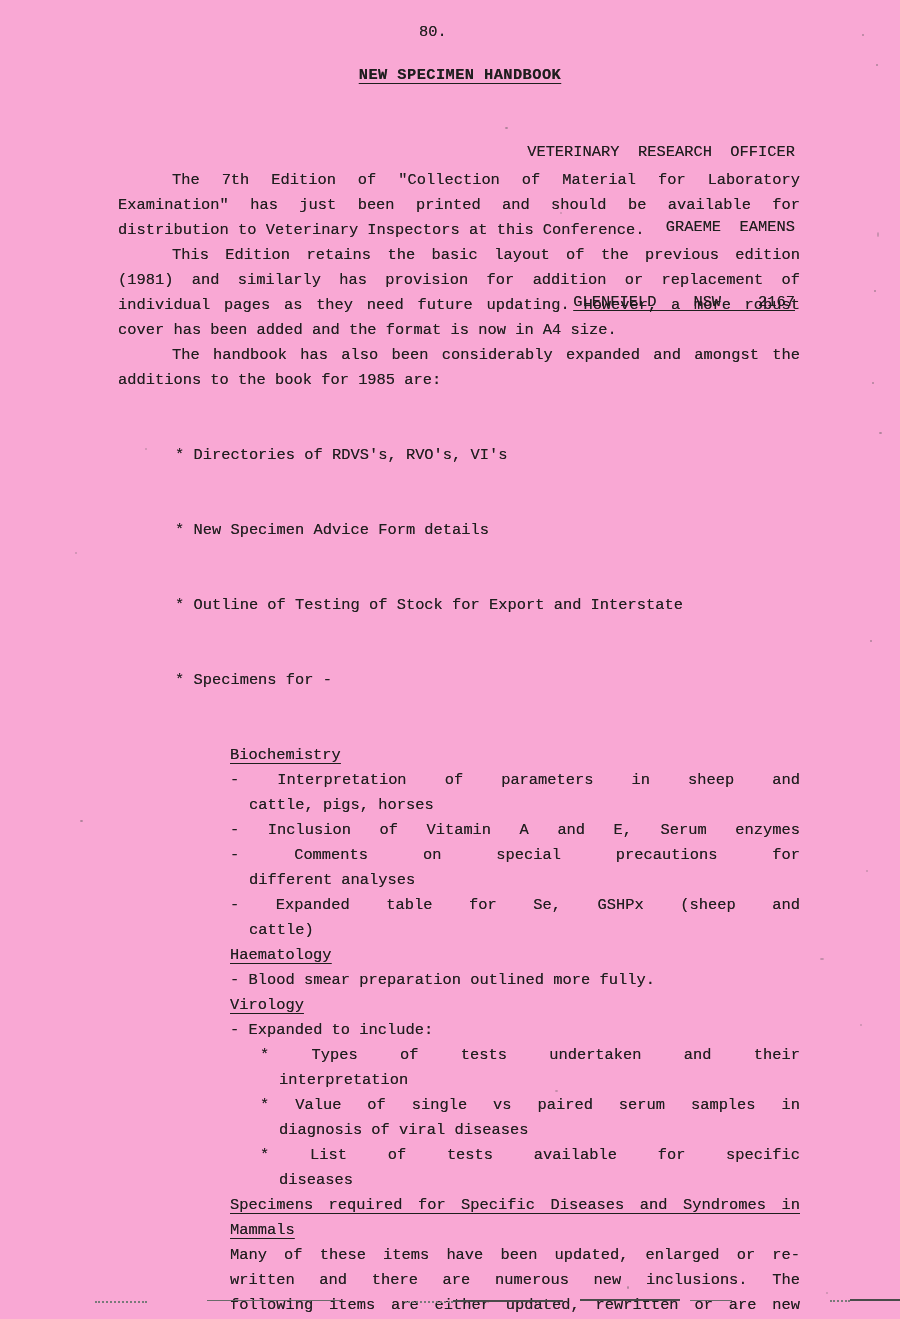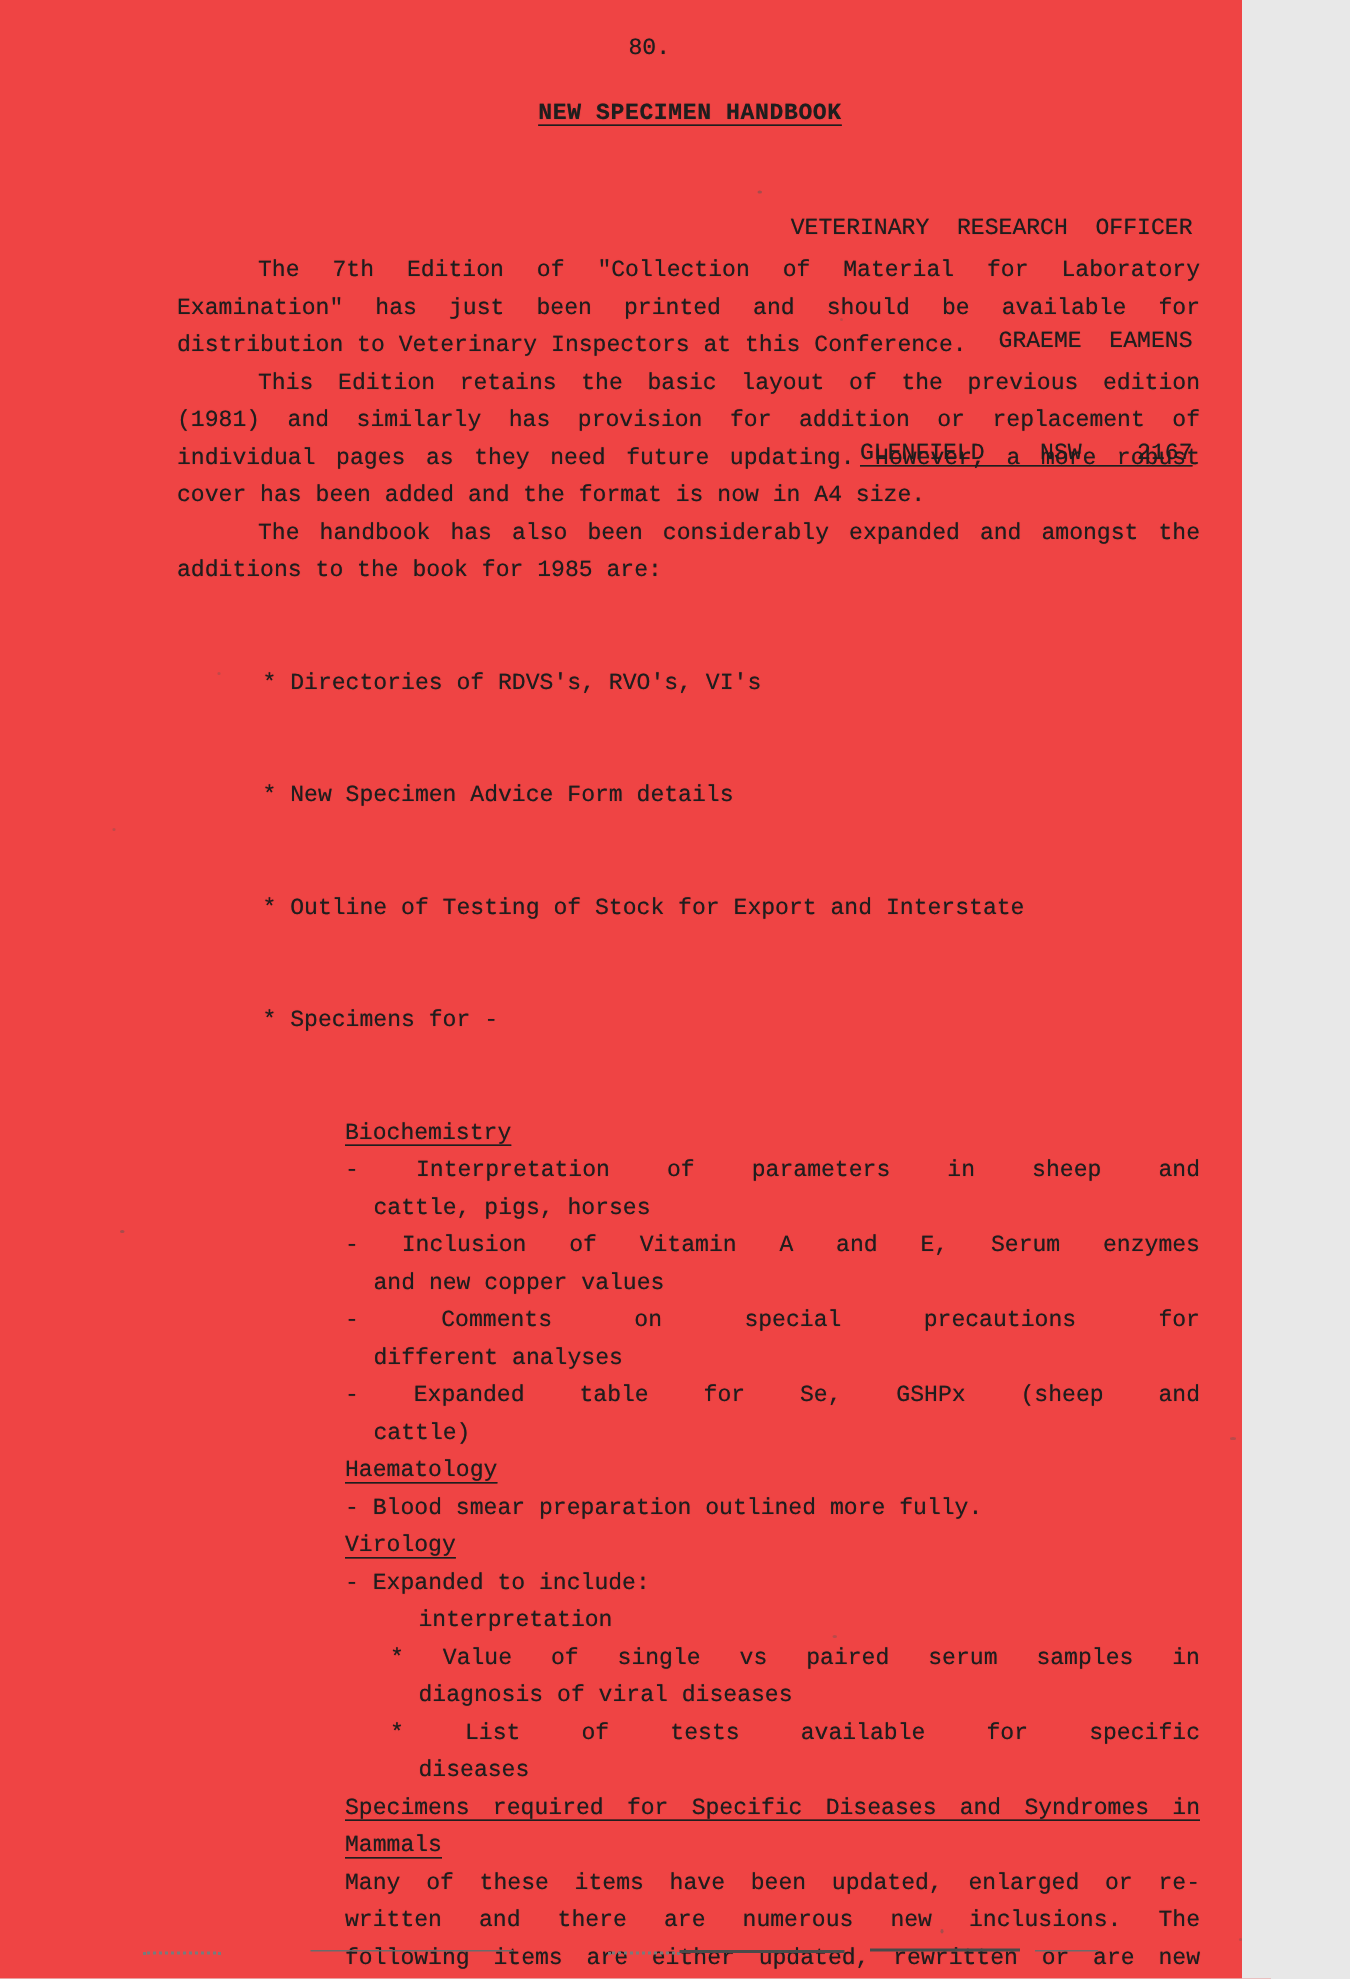--- a/index.html
+++ b/index.html
@@ -1,20 +1,20 @@
 <!DOCTYPE html>
 <html><head>
 <meta charset="utf-8">
 <style>
   * { margin:0; padding:0; box-sizing:border-box; }
   html,body { background:#e8e8e8; }
   .page {
     position:relative;
-    width:828px; height:1319px;
-    background:#ef4444;
+    width:900px; height:1319px;
+    background:#f9a8d4;
     overflow:hidden;
     font-family:"Liberation Mono","DejaVu Sans Mono",monospace;
     font-size:15.4px;
     line-height:25px;
     color:#1e1e1e;
     text-shadow:0 0 0.5px rgba(10,10,10,0.55);
   }
   .abs { position:absolute; }
   .u { text-decoration:underline; text-underline-offset:3.5px; text-decoration-thickness:1.4px; }
 
@@ -91,39 +91,39 @@
       <div>* Outline of Testing of Stock for Export and Interstate</div>
       <div>* Specimens for -</div>
     </div>
 
     <div class="row">
       <div class="lbl u">Biochemistry</div>
       <div class="cnt">
         <div class="ln"><span>-</span> <span>Interpretation of parameters in sheep and</span></div>
         <div class="ln left cont">cattle, pigs, horses</div>
         <div class="ln"><span>-</span> <span>Inclusion of Vitamin A and E, Serum enzymes</span></div>
-        <div class="ln left cont">and new copper values</div>
         <div class="ln"><span>-</span> <span>Comments on special precautions for</span></div>
         <div class="ln left cont">different analyses</div>
         <div class="ln"><span>-</span> <span>Expanded table for Se, GSHPx (sheep and</span></div>
         <div class="ln left cont">cattle)</div>
       </div>
     </div>
 
     <div class="row">
       <div class="lbl u">Haematology</div>
       <div class="cnt">
         <div class="ln left"><span>-</span> <span>Blood smear preparation outlined more fully.</span></div>
       </div>
     </div>
 
     <div class="row">
       <div class="lbl u">Virology</div>
       <div class="cnt">
         <div class="ln left"><span>-</span> <span>Expanded to include:</span></div>
+        <div class="ln sub"><span>*</span> <span>Types of tests undertaken and their</span></div>
         <div class="ln left sub cont">interpretation</div>
         <div class="ln sub"><span>*</span> <span>Value of single vs paired serum samples in</span></div>
         <div class="ln left sub cont">diagnosis of viral diseases</div>
         <div class="ln sub"><span>*</span> <span>List of tests available for specific</span></div>
         <div class="ln left sub cont">diseases</div>
       </div>
     </div>
 
     <div class="sect">
       <div class="ln u">Specimens required for Specific Diseases and Syndromes in</div>

